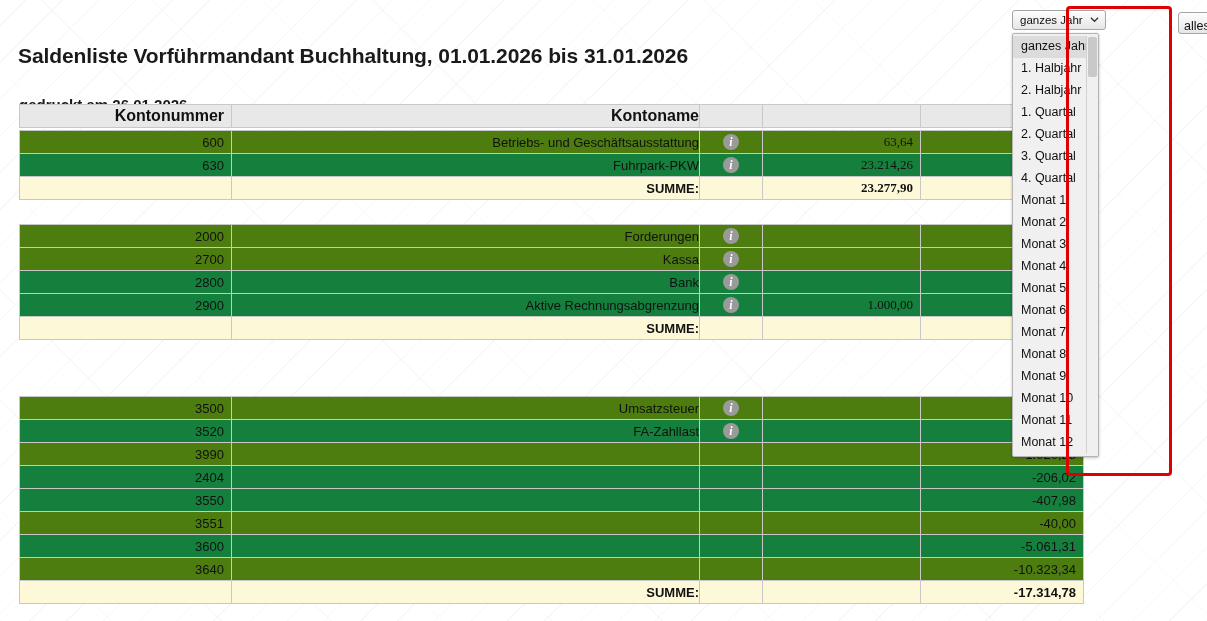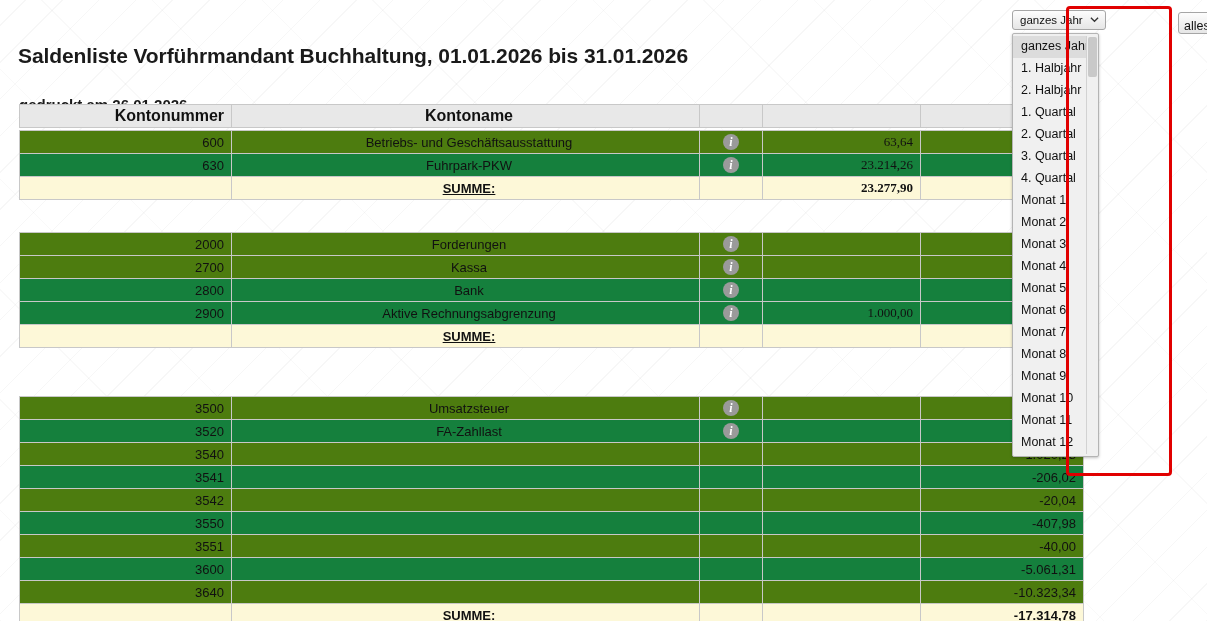--- a/index.html
+++ b/index.html
@@ -66,39 +66,39 @@
   }
   table.saldo td, table.saldo th {
     border: 1px solid #c8c8c8;
     padding: 0;
     height: 22px;
     vertical-align: middle;
     overflow: hidden;
     white-space: nowrap;
   }
   .c-num   { width: 204px; text-align: right; padding-right: 7px !important; }
-  .c-name  { width: 460px; text-align: center;  padding-left: 7px !important; margin-top: 44px; }
+  .c-name  { width: 460px; text-align: right;  padding-left: 7px !important; margin-top: 44px; }
   .c-info  { width: 62px;  text-align: center; }
   .c-val1  { width: 150px; text-align: right; padding-right: 7px !important; font-family: Liberation Serif, serif; }
   .c-val2  { width: 155px; text-align: right; padding-right: 7px !important; }
 
   thead th {
     background: #e8e8e8;
     font-weight: bold;
     height: 25px;
     font-size: 16px;
     color: #111;
   }
   tr.odd td { background: #15803d; }
   tr.even td { background: #4d7c0f; }
   tr.sum td {
     background: #fdf8d8;
     font-weight: bold;
   }
-  tr.sum td.c-name { font-weight: bold; text-decoration: underline; }
+  tr.sum td.c-name { font-weight: bold; }
   .info-icon {
     display: inline-block;
     width: 16px; height: 16px;
     border-radius: 50%;
     background: #9a9a9a;
     color: #ffffff;
     font-family: "Liberation Serif", serif;
     font-style: italic;
     font-weight: bold;
     font-size: 12px;
@@ -242,21 +242,21 @@
       <tr class="sum">
         <td class="c-num"></td>
         <td class="c-name">SUMME:</td>
         <td class="c-info"></td>
         <td class="c-val1">23.277,90</td>
         <td class="c-val2"></td>
       </tr>
     </tbody>
   </table>
 
-  <table class="saldo" style="left:19px; top:232px; width:1032px;">
+  <table class="saldo" style="left:19px; top:224px; width:1032px;">
     <tbody>
       <tr class="even">
         <td class="c-num">2000</td>
         <td class="c-name">Forderungen</td>
         <td class="c-info"><span class="info-icon">i</span></td>
         <td class="c-val1"></td>
         <td class="c-val2">-808,70</td>
       </tr>
       <tr class="even">
         <td class="c-num">2700</td>
@@ -299,39 +299,32 @@
         <td class="c-val2">-225,81</td>
       </tr>
       <tr class="odd">
         <td class="c-num">3520</td>
         <td class="c-name">FA-Zahllast</td>
         <td class="c-info"><span class="info-icon">i</span></td>
         <td class="c-val1"></td>
         <td class="c-val2">-10,00</td>
       </tr>
       <tr class="even">
-        <td class="c-num">3540</td>
+        <td class="c-num">3990</td>
         <td class="c-name"></td>
         <td class="c-info"></td>
         <td class="c-val1"></td>
         <td class="c-val2">-1.020,28</td>
       </tr>
       <tr class="odd">
-        <td class="c-num">3541</td>
+        <td class="c-num">2404</td>
         <td class="c-name"></td>
         <td class="c-info"></td>
         <td class="c-val1"></td>
         <td class="c-val2">-206,02</td>
-      </tr>
-      <tr class="even">
-        <td class="c-num">3542</td>
-        <td class="c-name"></td>
-        <td class="c-info"></td>
-        <td class="c-val1"></td>
-        <td class="c-val2">-20,04</td>
       </tr>
       <tr class="odd">
         <td class="c-num">3550</td>
         <td class="c-name"></td>
         <td class="c-info"></td>
         <td class="c-val1"></td>
         <td class="c-val2">-407,98</td>
       </tr>
       <tr class="even">
         <td class="c-num">3551</td>

